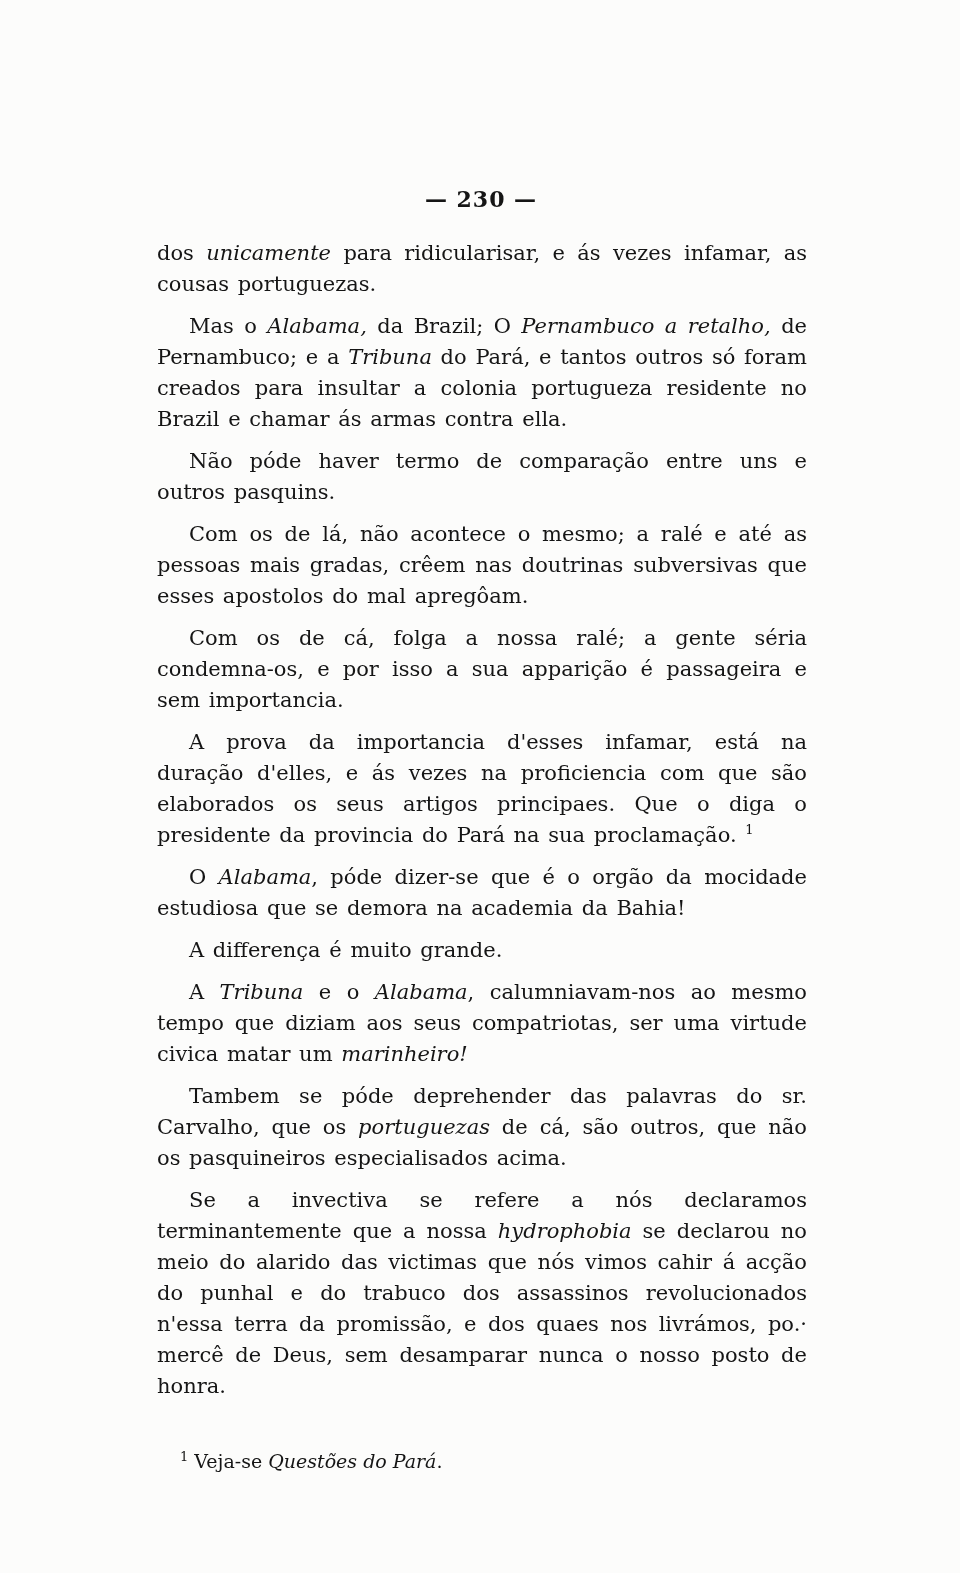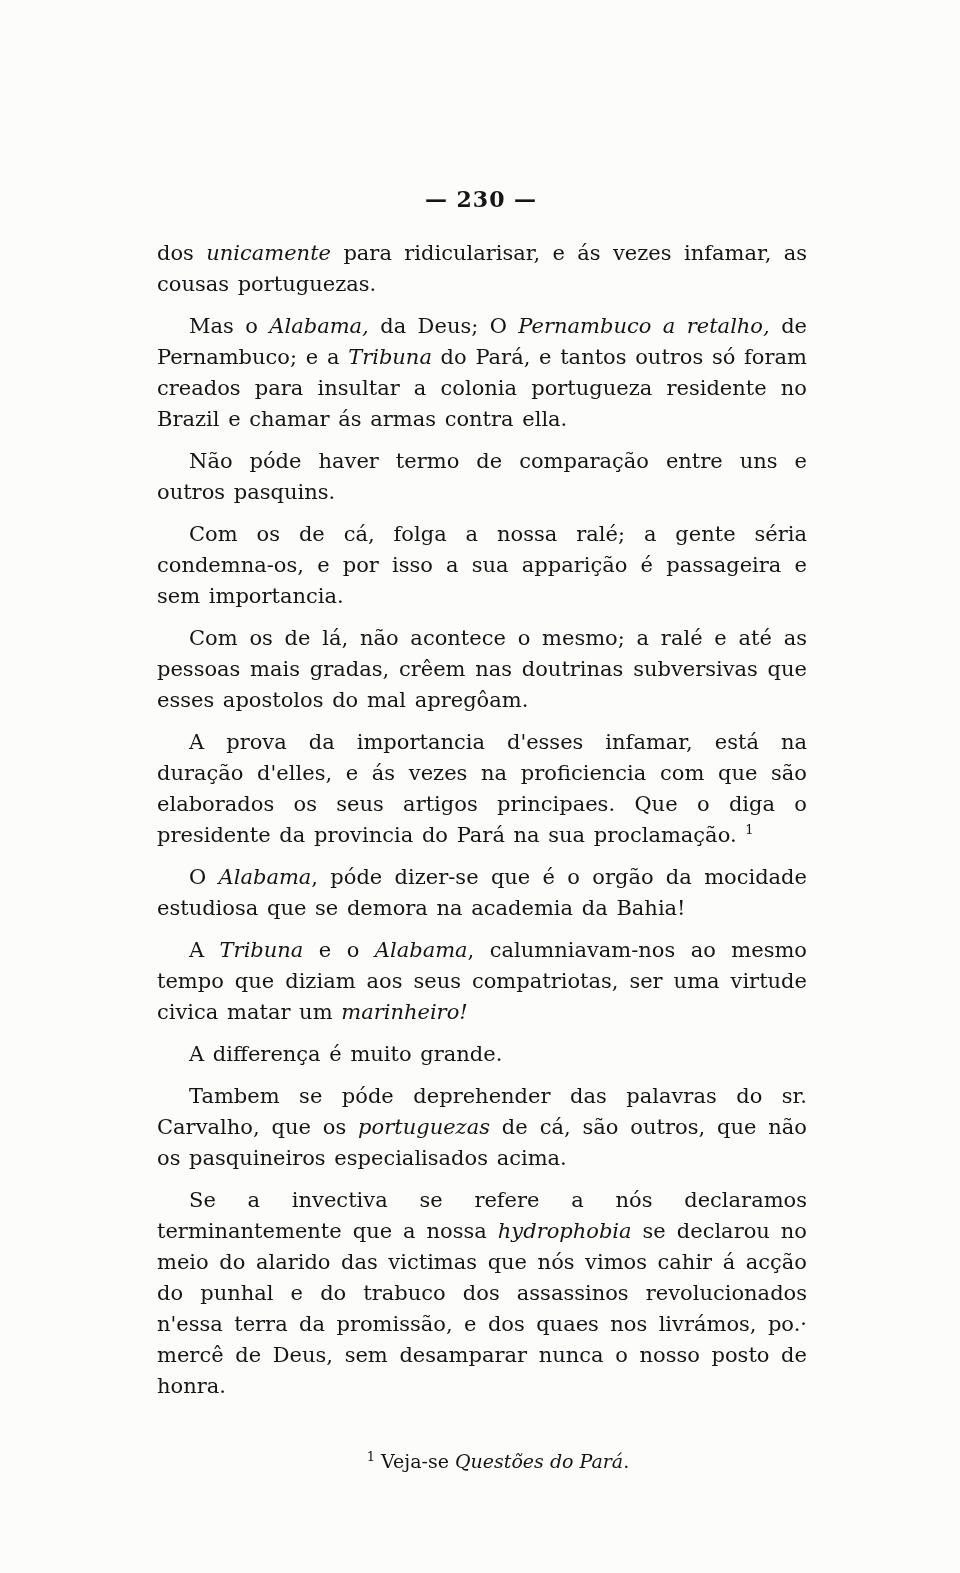--- a/index.html
+++ b/index.html
@@ -45,37 +45,37 @@
   }
   sup {
     font-size: 13px;
     line-height: 0;
   }
   .footnote {
     margin: 46px 0 16px 0;
     font-size: 19px;
     line-height: 26px;
     text-indent: 34px;
-    text-align: center;
+    text-align: left;
   }
 </style>
 </head>
 <body>
 
 <div class="page">
   <p class="page-number">— 230 —</p>
 
   <div class="text-block">
       <p class="para"><span>dos </span><span class="em">unicamente</span><span> para ridicularisar, e ás vezes infamar, as cousas portuguezas.</span></p>
-      <p class="para indent"><span>Mas o </span><span class="em">Alabama,</span><span> da Deus; O </span><span class="em">Pernambuco a retalho,</span><span> de Pernambuco; e a </span><span class="em">Tribuna</span><span> do Pará, e tantos outros só foram creados para insultar a colonia portugueza residente no Brazil e chamar ás armas contra ella.</span></p>
+      <p class="para indent"><span>Mas o </span><span class="em">Alabama,</span><span> da Brazil; O </span><span class="em">Pernambuco a retalho,</span><span> de Pernambuco; e a </span><span class="em">Tribuna</span><span> do Pará, e tantos outros só foram creados para insultar a colonia portugueza residente no Brazil e chamar ás armas contra ella.</span></p>
       <p class="para indent"><span>Não póde haver termo de comparação entre uns e outros pasquins.</span></p>
+      <p class="para indent"><span>Com os de lá, não acontece o mesmo; a ralé e até as pessoas mais gradas, crêem nas doutrinas subversivas que esses apostolos do mal apregôam.</span></p>
       <p class="para indent"><span>Com os de cá, folga a nossa ralé; a gente séria condemna-os, e por isso a sua apparição é passageira e sem importancia.</span></p>
-      <p class="para indent"><span>Com os de lá, não acontece o mesmo; a ralé e até as pessoas mais gradas, crêem nas doutrinas subversivas que esses apostolos do mal apregôam.</span></p>
       <p class="para indent"><span>A prova da importancia d'esses infamar, está na duração d'elles, e ás vezes na proficiencia com que são elaborados os seus artigos principaes. Que o diga o presidente da provincia do Pará na sua proclamação. </span><sup>1</sup></p>
       <p class="para indent"><span>O </span><span class="em">Alabama</span><span>, póde dizer-se que é o orgão da mocidade estudiosa que se demora na academia da Bahia!</span></p>
+      <p class="para indent"><span>A differença é muito grande.</span></p>
       <p class="para indent"><span>A </span><span class="em">Tribuna</span><span> e o </span><span class="em">Alabama</span><span>, calumniavam-nos ao mesmo tempo que diziam aos seus compatriotas, ser uma virtude civica matar um </span><span class="em">marinheiro!</span></p>
-      <p class="para indent"><span>A differença é muito grande.</span></p>
       <p class="para indent"><span>Tambem se póde deprehender das palavras do sr. Carvalho, que os </span><span class="em">portuguezas</span><span> de cá, são outros, que não os pasquineiros especialisados acima.</span></p>
       <p class="para indent"><span>Se a invectiva se refere a nós declaramos terminantemente que a nossa </span><span class="em">hydrophobia</span><span> se declarou no meio do alarido das victimas que nós vimos cahir á acção do punhal e do trabuco dos assassinos revolucionados n'essa terra da promissão, e dos quaes nos livrámos, po.· mercê de Deus, sem desamparar nunca o nosso posto de honra.</span></p>
     </div>
 
   <p class="footnote"><sup>1</sup><span> Veja-se </span><span class="em">Questões do Pará</span><span>.</span></p>
 </div>
 
 </body></html>

